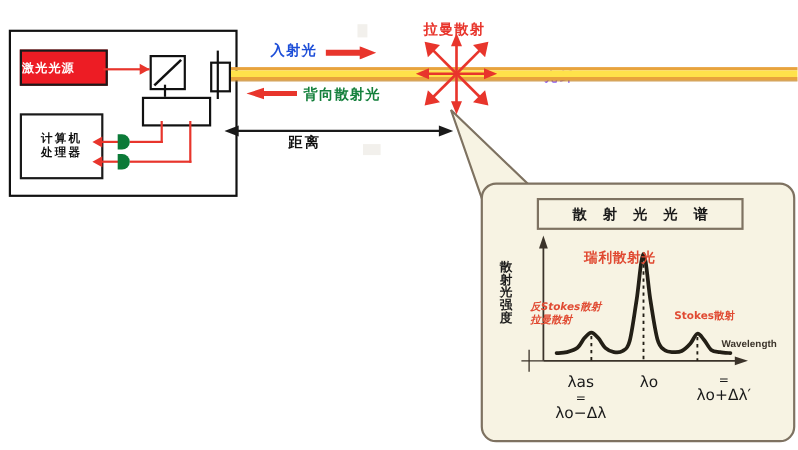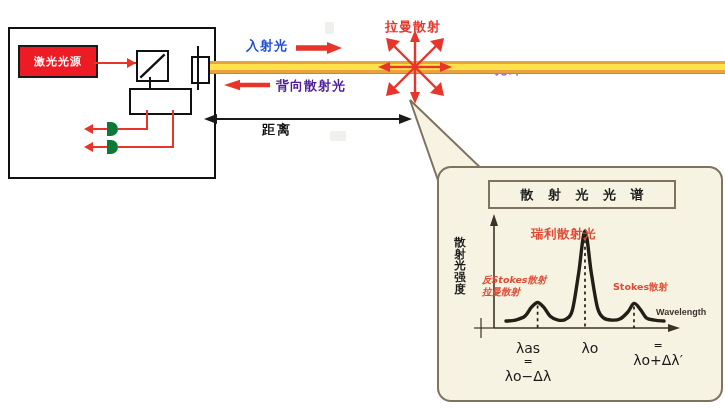--- a/index.html
+++ b/index.html
@@ -14,21 +14,21 @@
   .abs{position:absolute;}
 
   
   #enclosure{
     left:8px;top:27px;width:204px;height:148px;
     border:2px solid #111;background:#fff;
   }
   #laser-box{
     left:18px;top:45px;width:76px;height:29px;
     background:#ed1c24;border:2px solid #1a1a1a;
-    display:flex;align-items:center;justify-content:center;
+    display:flex;align-items:center;justify-content:flex-start;
   }
   #laser-box .lbl{
     color:#fff;font-size:11px;font-weight:700;letter-spacing:1px;
     font-family:"DejaVu Sans",sans-serif;
   }
   #cpu-box{
     left:18px;top:103px;width:72px;height:56px;
     background:#fff;border:2px solid #1a1a1a;
     display:flex;flex-direction:column;align-items:center;justify-content:center;
     line-height:1.25;
@@ -96,21 +96,21 @@
   #fiber .hair{position:absolute;left:0;top:12px;height:1px;width:100%;background:#c98a2e;}
 
   
   #incident-label{
     left:230px;top:37px;font-size:13px;font-weight:700;color:#1d4ed8;
     letter-spacing:1px;font-family:"DejaVu Sans",sans-serif;margin-left:16px;
   }
   #incident-arrow{left:296px;top:42px;width:46px;height:12px;}
   #back-arrow{left:224px;top:79px;width:46px;height:12px;}
   #back-label{
-    left:276px;top:77px;font-size:13px;font-weight:700;color:#4c1d95;
+    left:276px;top:77px;font-size:13px;font-weight:700;color:#15803d;
     letter-spacing:1px;font-family:"DejaVu Sans",sans-serif;
   }
   #fiber-label{
     left:495px;top:44px;font-size:12px;font-weight:700;color:#8b5cf6;
     letter-spacing:2px;font-family:"DejaVu Sans",sans-serif;margin-top:18px;
   }
   #raman-label{
     left:385px;top:18px;font-size:13px;font-weight:700;color:#e8352c;
     letter-spacing:1px;font-family:"DejaVu Sans",sans-serif;
   }
@@ -184,20 +184,24 @@
     <div class="clad-bot"></div>
       <div class="hair"></div>
   </div>
 
   <div id="enclosure" class="abs"></div>
 
   <div id="laser-box" class="abs">
     <span class="lbl">激光光源</span>
   </div>
 
+  <div id="cpu-box" class="abs">
+    <span class="lbl">计算机</span>
+    <span class="lbl">处理器</span>
+  </div>
 
   <div id="splitter" class="abs">
     <svg class="diag" viewBox="0 0 25 24">
       <line x1="2" y1="22" x2="23" y2="2" stroke="#111" stroke-width="2"></line>
     </svg>
   </div>
   <div id="splitter-stem" class="abs"></div>
   <div id="demux-box" class="abs"></div>
   <div id="coupler-stem" class="abs"></div>
   <div id="coupler" class="abs"></div>

